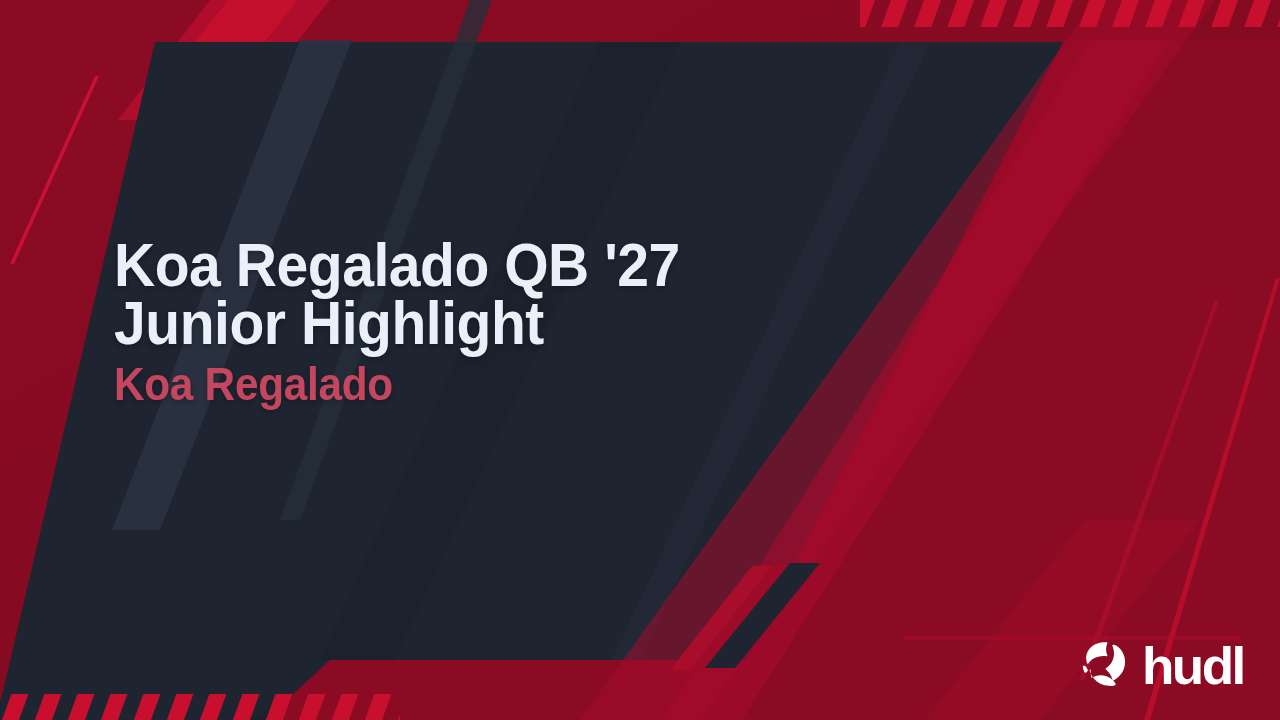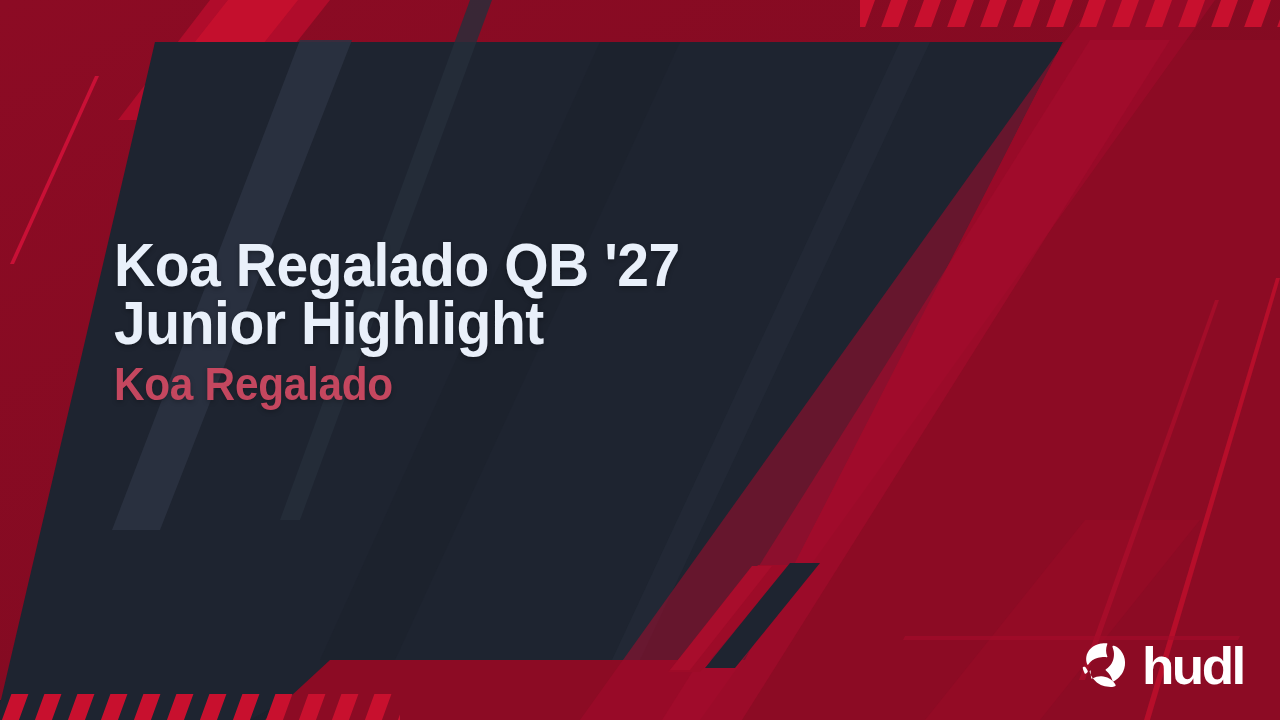--- a/index.html
+++ b/index.html
@@ -54,21 +54,21 @@
     transform-origin: left center;
     margin: 10px 0 0 0;
     text-shadow: 0 2px 5px rgba(0,0,0,0.25);
   }
   
   .logo {
     position: absolute;
     right: 38px;
     bottom: 28px;
     display: flex;
-    align-items: center;
+    align-items: flex-start;
     gap: 9px;
     z-index: 45;
   }
   .logo-mark { display: block; }
   .logo-word {
     font-family: "Liberation Sans", sans-serif;
     font-weight: 700;
     font-size: 52px;
     line-height: 1;
     color: #ffffff;

